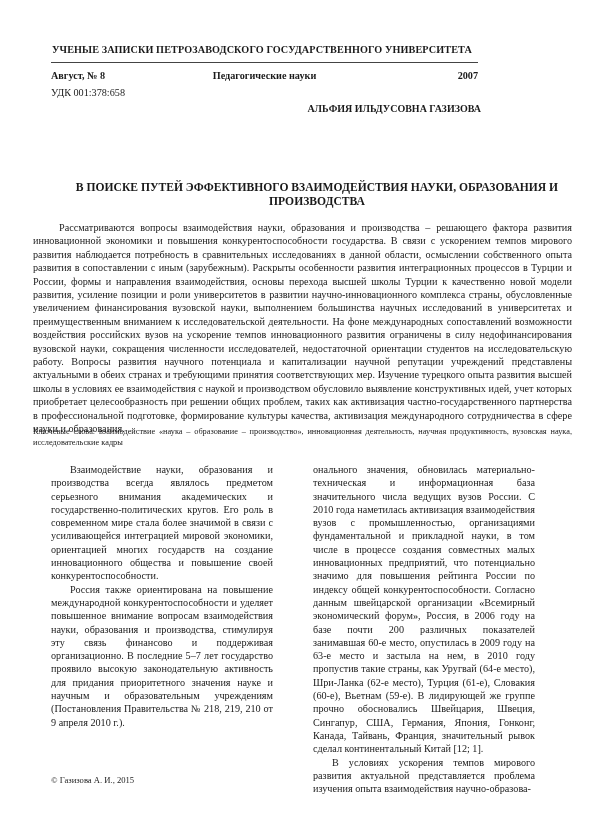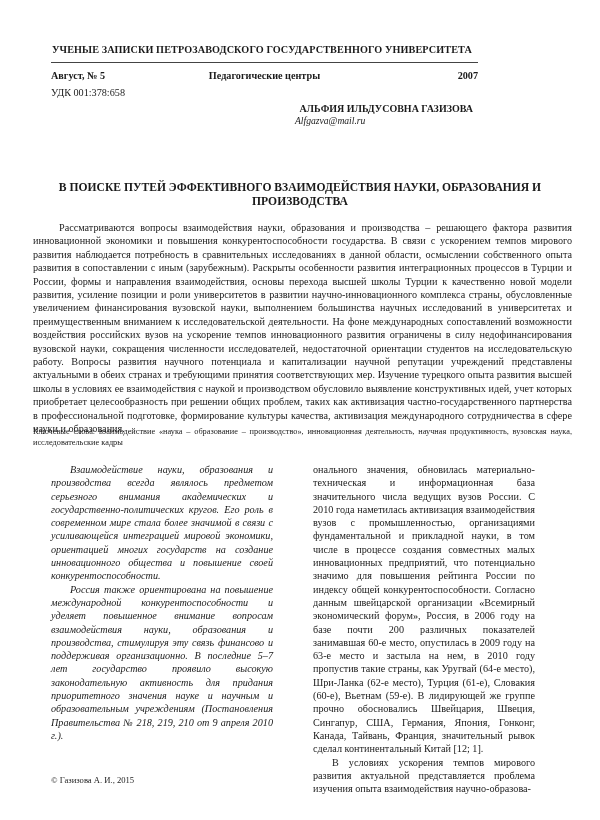--- a/index.html
+++ b/index.html
@@ -10,63 +10,62 @@
   .journal {
     position: absolute; left: 0; width: 524px; top: 44px;
     text-align: center; font-weight: bold; font-size: 10.2px; letter-spacing: 0.1px;
   }
   .rule { position: absolute; left: 51px; width: 427px; top: 62px; border-top: 1px solid #444; }
   .meta-row { position: absolute; top: 70px; left: 51px; width: 427px; font-size: 10.2px; font-weight: bold; }
   .meta-row .left { position: absolute; left: 0; }
   .meta-row .center { position: absolute; left: 0; width: 427px; text-align: center; }
   .meta-row .right { position: absolute; right: 0; }
   .udk { position: absolute; left: 51px; top: 87px; font-size: 10.2px; }
-  .author-block { position: absolute; left: 295px; width: 178px; top: 103px; font-size: 9.6px; line-height: 11.2px; }
+  .author-block { position: absolute; left: 303px; width: 178px; top: 103px; font-size: 9.6px; line-height: 11.2px; }
   .author-name { text-align: right; font-weight: bold; font-size: 10px; margin-bottom: 1px; }
   .author-info { text-align: justify; text-align-last: left; padding-left: 0; }
   .author-email { font-style: italic; }
   .title {
-    position: absolute; left: 50px; width: 500px; top: 181px;
+    position: absolute; left: 67px; width: 500px; top: 181px;
     text-align: center; font-weight: bold; font-size: 11.6px; line-height: 14px;
   }
   .abstract {
     position: absolute; left: 33px; width: 539px; top: 221px;
     font-size: 10.2px; line-height: 13.4px; text-align: justify; text-indent: 26px;
   }
   .keywords {
     position: absolute; left: 33px; width: 539px; top: 427px;
     font-size: 8.3px; line-height: 10.6px; text-align: justify;
   }
   .col {
     position: absolute; top: 463px; width: 222px;
     font-size: 10.2px; line-height: 13.3px; text-align: justify;
   }
   .col p { margin: 0; text-indent: 19px; }
   .col p.cont { text-indent: 0; }
-  .col-left { left: 51px; font-style: italic; }
+  .col-left { left: 51px; }
   .col-right { left: 313px; }
   .copyright { position: absolute; left: 51px; top: 775px; font-size: 8.6px; }
 </style>
 </head>
 <body>
 
 <div class="journal">УЧЕНЫЕ ЗАПИСКИ ПЕТРОЗАВОДСКОГО ГОСУДАРСТВЕННОГО УНИВЕРСИТЕТА</div>
 <div class="rule"></div>
 
 <div class="meta-row">
-  <span class="left">Август, № 5</span>
-  <span class="center">Педагогические центры</span>
+  <span class="left">Август, № 8</span>
+  <span class="center">Педагогические науки</span>
   <span class="right">2007</span>
 </div>
 
 <div class="udk">УДК 001:378:658</div>
 
 <div class="author-block">
   <div class="author-name">АЛЬФИЯ ИЛЬДУСОВНА ГАЗИЗОВА</div>
-  <div class="author-email">Alfgazva@mail.ru</div>
 </div>
 
 <div class="title">В ПОИСКЕ ПУТЕЙ ЭФФЕКТИВНОГО ВЗАИМОДЕЙСТВИЯ НАУКИ, ОБРАЗОВАНИЯ И ПРОИЗВОДСТВА</div>
 
 <div class="abstract">Рассматриваются вопросы взаимодействия науки, образования и производства – решающего фактора развития инновационной экономики и повышения конкурентоспособности государства. В связи с ускорением темпов мирового развития наблюдается потребность в сравнительных исследованиях в данной области, осмыслении собственного опыта развития в сопоставлении с иным (зарубежным). Раскрыты особенности развития интеграционных процессов в Турции и России, формы и направления взаимодействия, основы перехода высшей школы Турции к качественно новой модели развития, усиление позиции и роли университетов в развитии научно-инновационного комплекса страны, обусловленные увеличением финансирования вузовской науки, выполнением большинства научных исследований в университетах и преимущественным вниманием к исследовательской деятельности. На фоне международных сопоставлений возможности воздействия российских вузов на ускорение темпов инновационного развития ограничены в силу недофинансирования вузовской науки, сокращения численности исследователей, недостаточной ориентации студентов на исследовательскую работу. Вопросы развития научного потенциала и капитализации научной репутации учреждений представлены актуальными в обеих странах и требующими принятия соответствующих мер. Изучение турецкого опыта развития высшей школы в условиях ее взаимодействия с наукой и производством обусловило выявление конструктивных идей, учет которых приобретает целесообразность при решении общих проблем, таких как активизация частно-государственного партнерства в профессиональной подготовке, формирование культуры качества, активизация международного сотрудничества в сфере науки и образования.</div>
 
 <div class="keywords">Ключевые слова: взаимодействие «наука – образование – производство», инновационная деятельность, научная продуктивность, вузовская наука, исследовательские кадры</div>
 
 <div class="col col-left">
   <p>Взаимодействие науки, образования и производства всегда являлось предметом серьезного внимания академических и государственно-политических кругов. Его роль в современном мире стала более значимой в связи с усиливающейся интеграцией мировой экономики, ориентацией многих государств на создание инновационного общества и повышение своей конкурентоспособности.</p>

